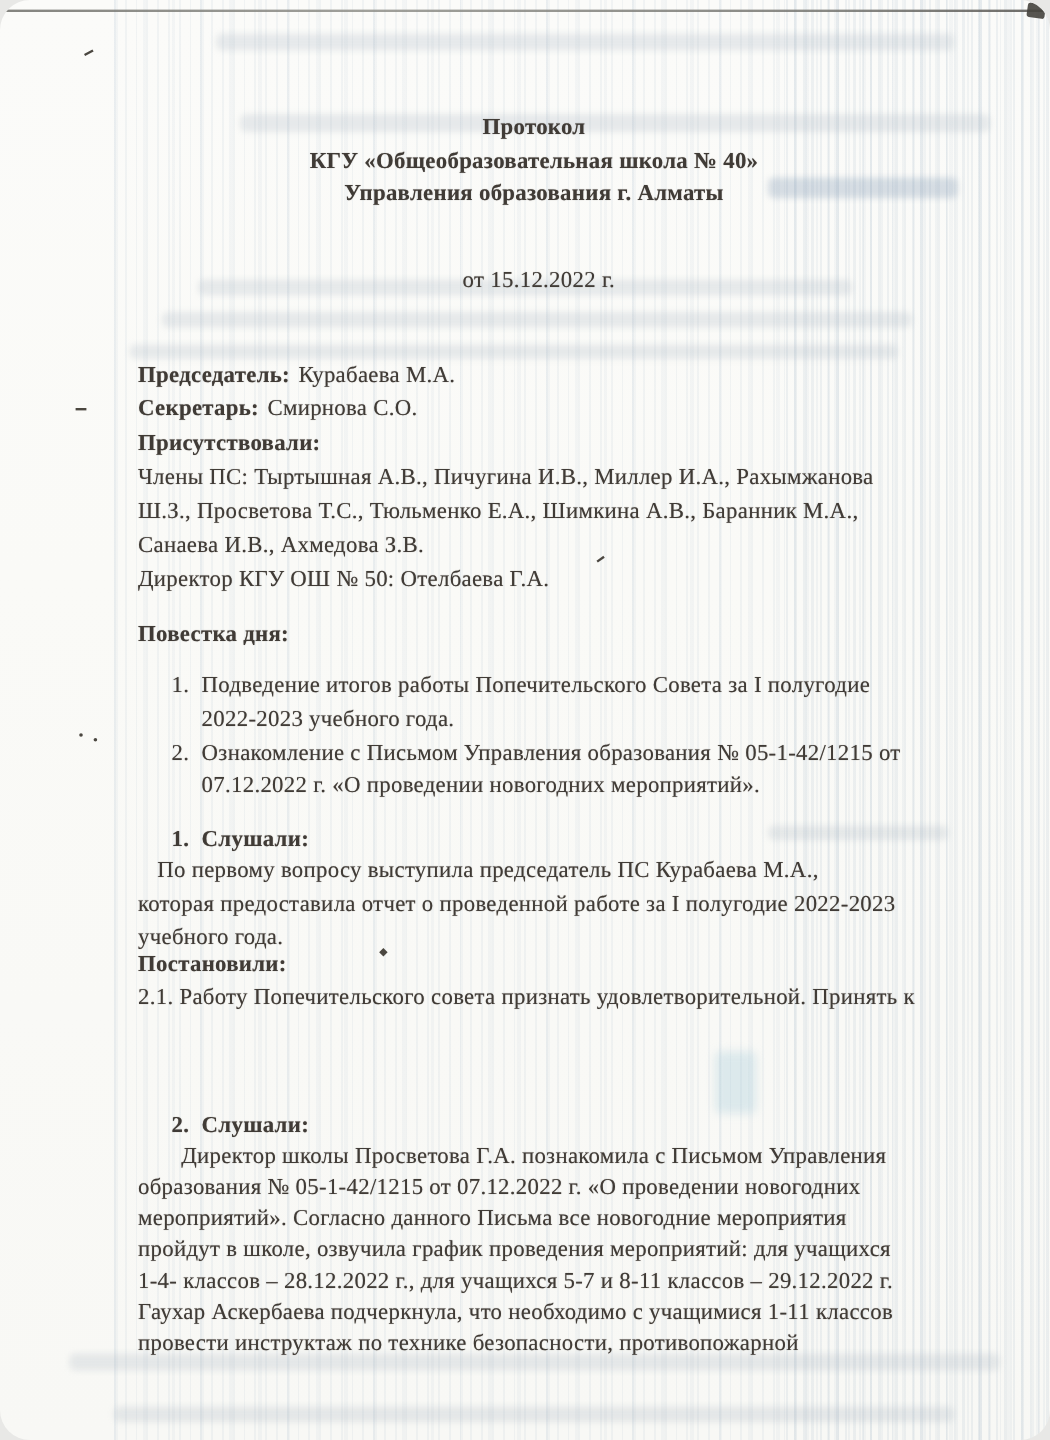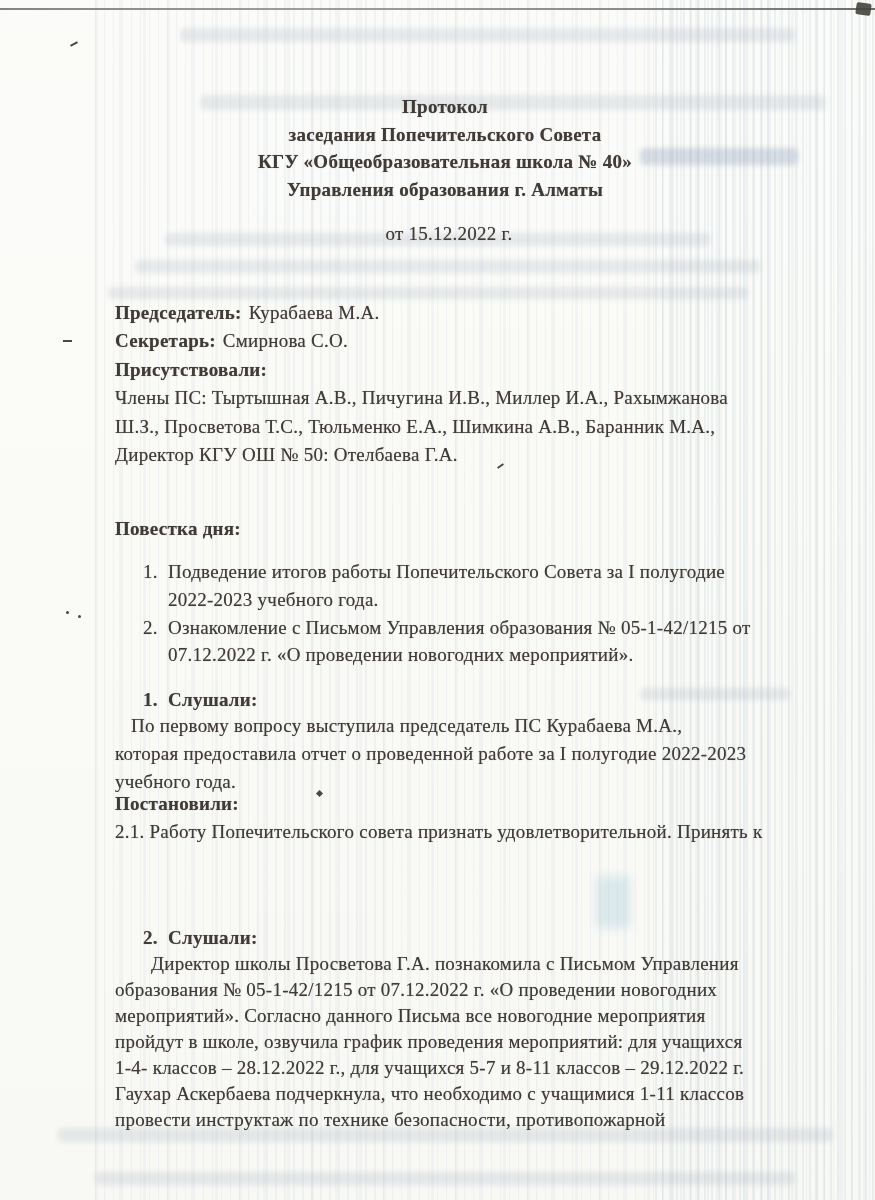--- a/index.html
+++ b/index.html
@@ -4,20 +4,21 @@
 <style>
   html,body{margin:0;padding:0;background:#e8e8e6;}
   .scan-page{
     position:relative;
     width:875px;height:1200px;
     margin:0 auto;
     background:linear-gradient(180deg,#fbfbf9 0%,#fafaf7 40%,#f8f8f5 100%);
     overflow:hidden;
     font-family:"Liberation Serif","DejaVu Serif",serif;
     color:#403b36;
+    border-radius:25px;
   }
   
   .stripes{
     position:absolute;top:0;bottom:0;left:95px;right:0;
     background:
       repeating-linear-gradient(90deg, rgba(170,188,204,0.13) 0 1.5px, rgba(255,255,255,0) 1.5px 9px),
       repeating-linear-gradient(90deg, rgba(160,180,200,0.09) 0 3px, rgba(255,255,255,0) 3px 24px);
     pointer-events:none;
   }
   .stripes-right{
@@ -86,39 +87,39 @@
   <div class="ink" style="left:63px;top:340px;width:9px;height:2px;"></div>
   <div class="ink" style="left:66px;top:611px;width:3px;height:3px;border-radius:50%;"></div>
   <div class="ink" style="left:78px;top:615px;width:3px;height:3px;border-radius:50%;"></div>
   <div class="ink" style="left:497px;top:465px;width:7px;height:2px;transform:rotate(-35deg);"></div>
   <div class="ink" style="left:317px;top:791px;width:5px;height:5px;transform:rotate(45deg);"></div>
 
   <div class="content">
 
     <div class="abs title-block">
       <div>Протокол</div>
-      <div>заседания Попечительского Совета</div>
       <div>КГУ «Общеобразовательная школа № 40»</div>
       <div>Управления образования г. Алматы</div>
     </div>
 
     <div class="abs date-line">от 15.12.2022 г.</div>
 
     <div class="abs officials">
       <div>
         <span class="b">Председатель:</span><span class="val">Курабаева М.А.</span>
       </div>
       <div>
         <span class="b">Секретарь:</span><span class="val">Смирнова С.О.</span>
       </div>
       <div>
         <span class="b">Присутствовали:</span>
       </div>
       <div>Члены ПС: Тыртышная А.В., Пичугина И.В., Миллер И.А., Рахымжанова</div>
       <div>Ш.З., Просветова Т.С.,  Тюльменко Е.А.,  Шимкина А.В., Баранник М.А.,</div>
+      <div>Санаева И.В., Ахмедова З.В.</div>
       <div>Директор КГУ ОШ № 50: Отелбаева Г.А.</div>
     </div>
 
     <div class="abs agenda-heading">Повестка дня:</div>
 
     <div class="abs agenda">
       <div>
         <span class="num">1.</span><span>Подведение итогов работы Попечительского Совета за I полугодие</span>
       </div>
       <div class="cont">2022-2023 учебного года.</div>

